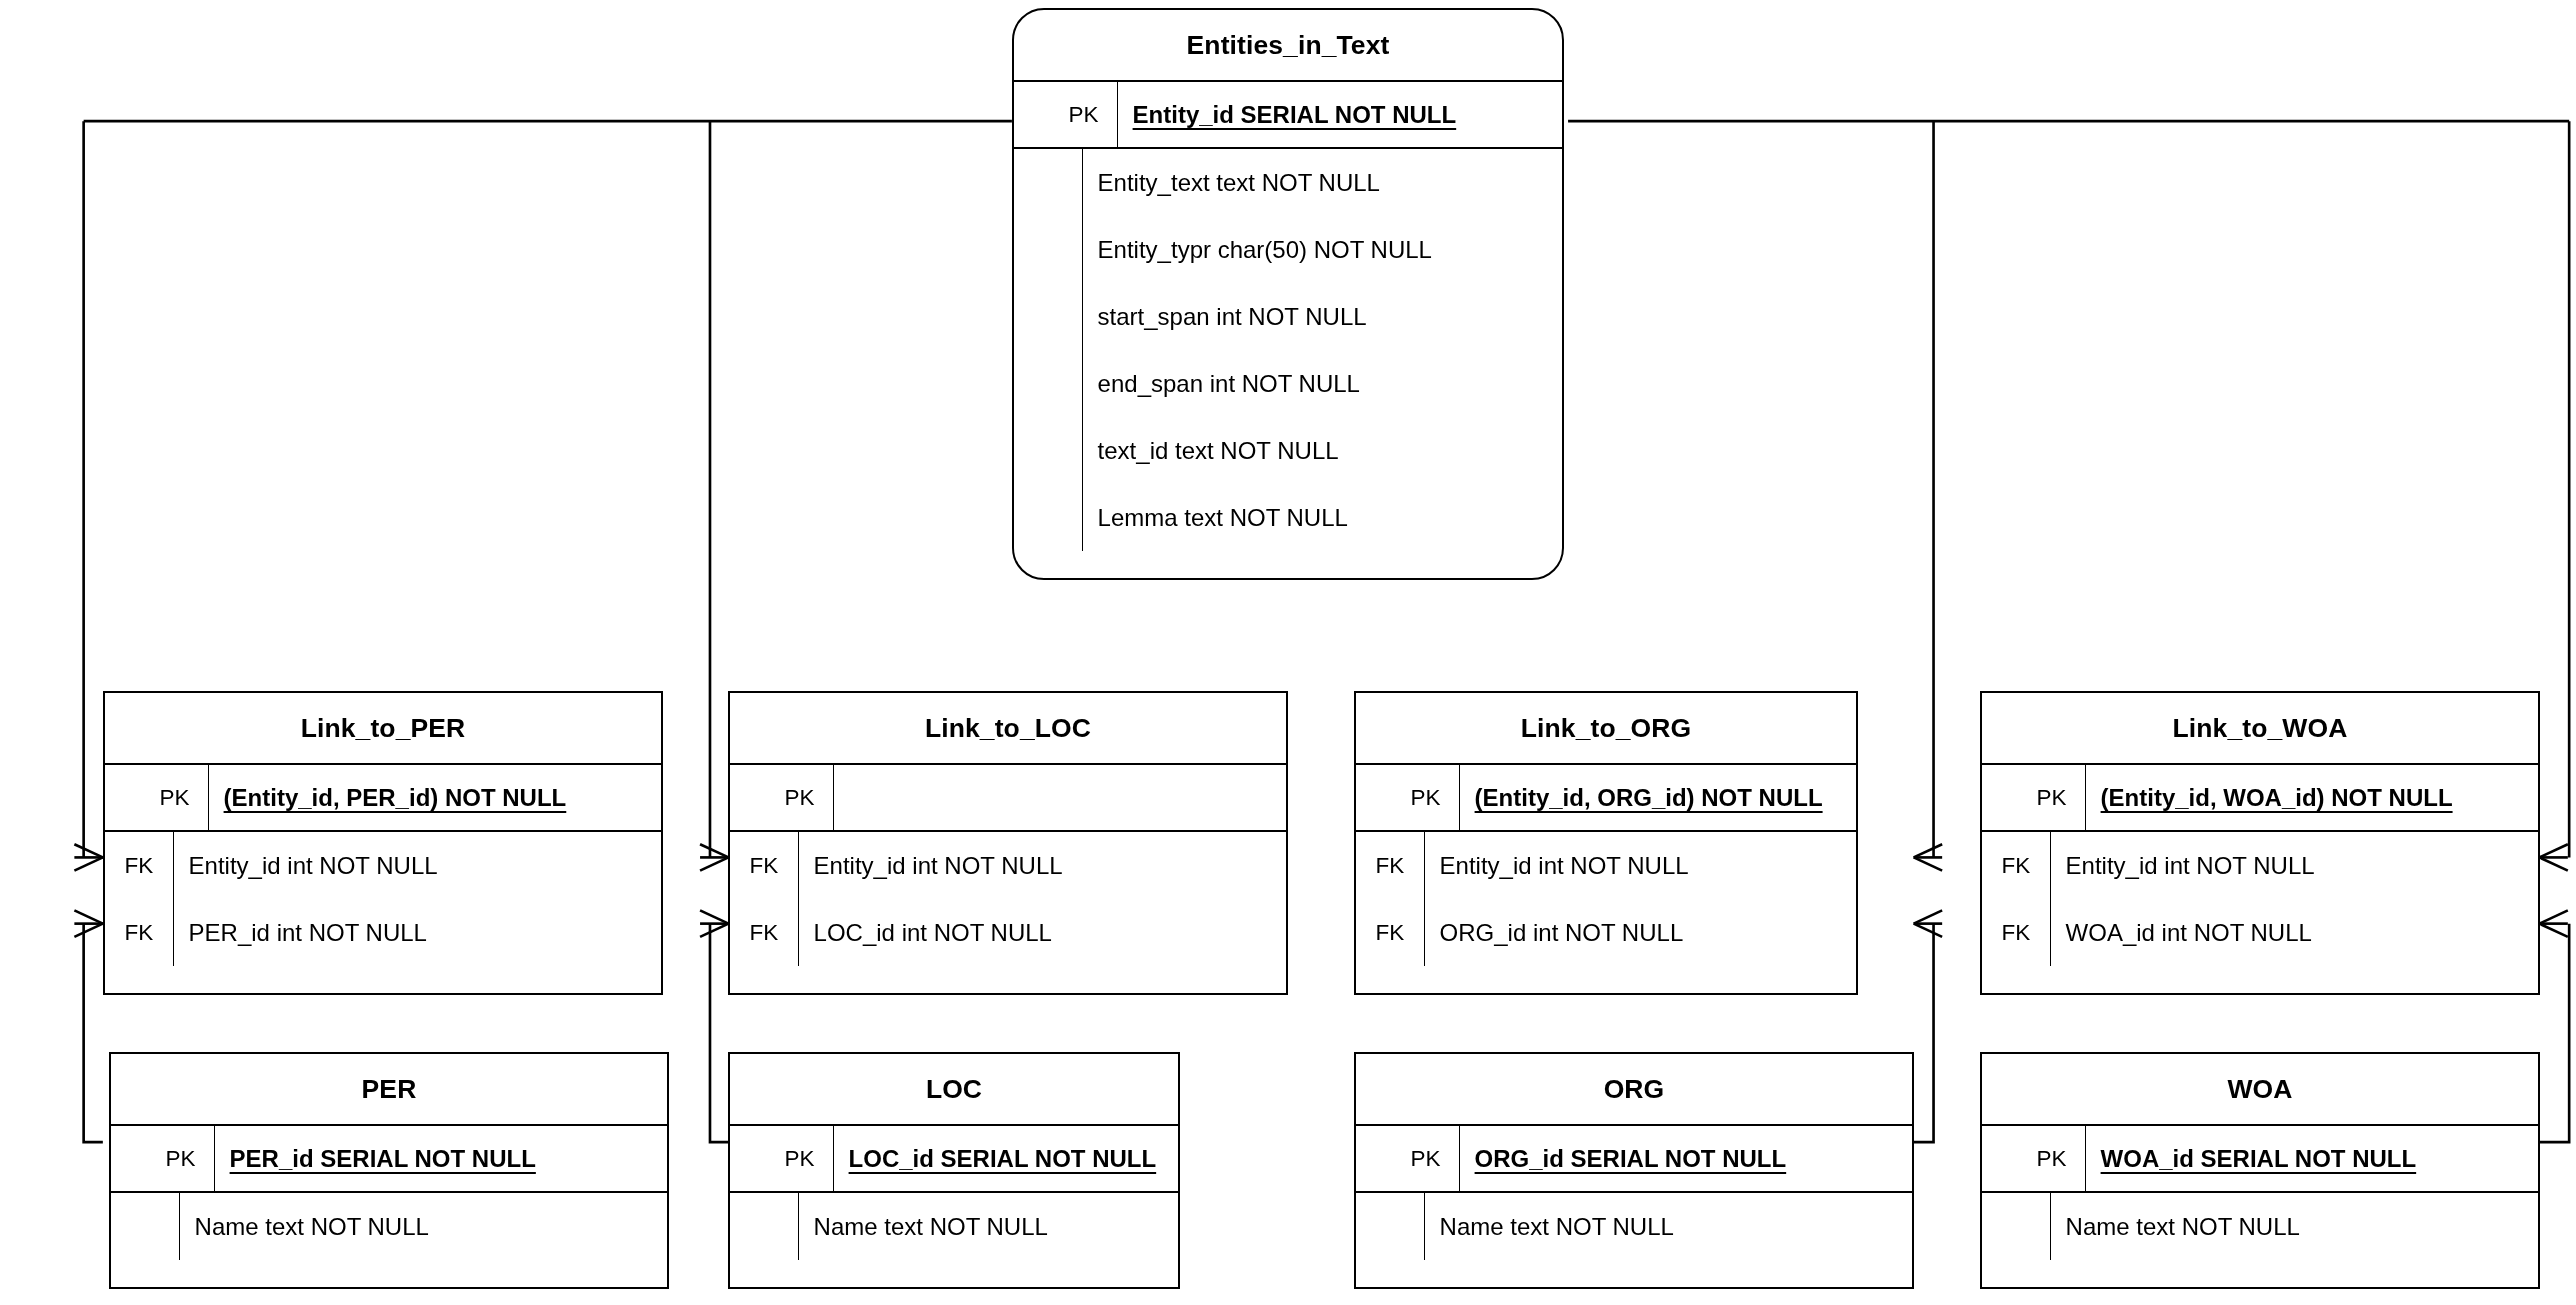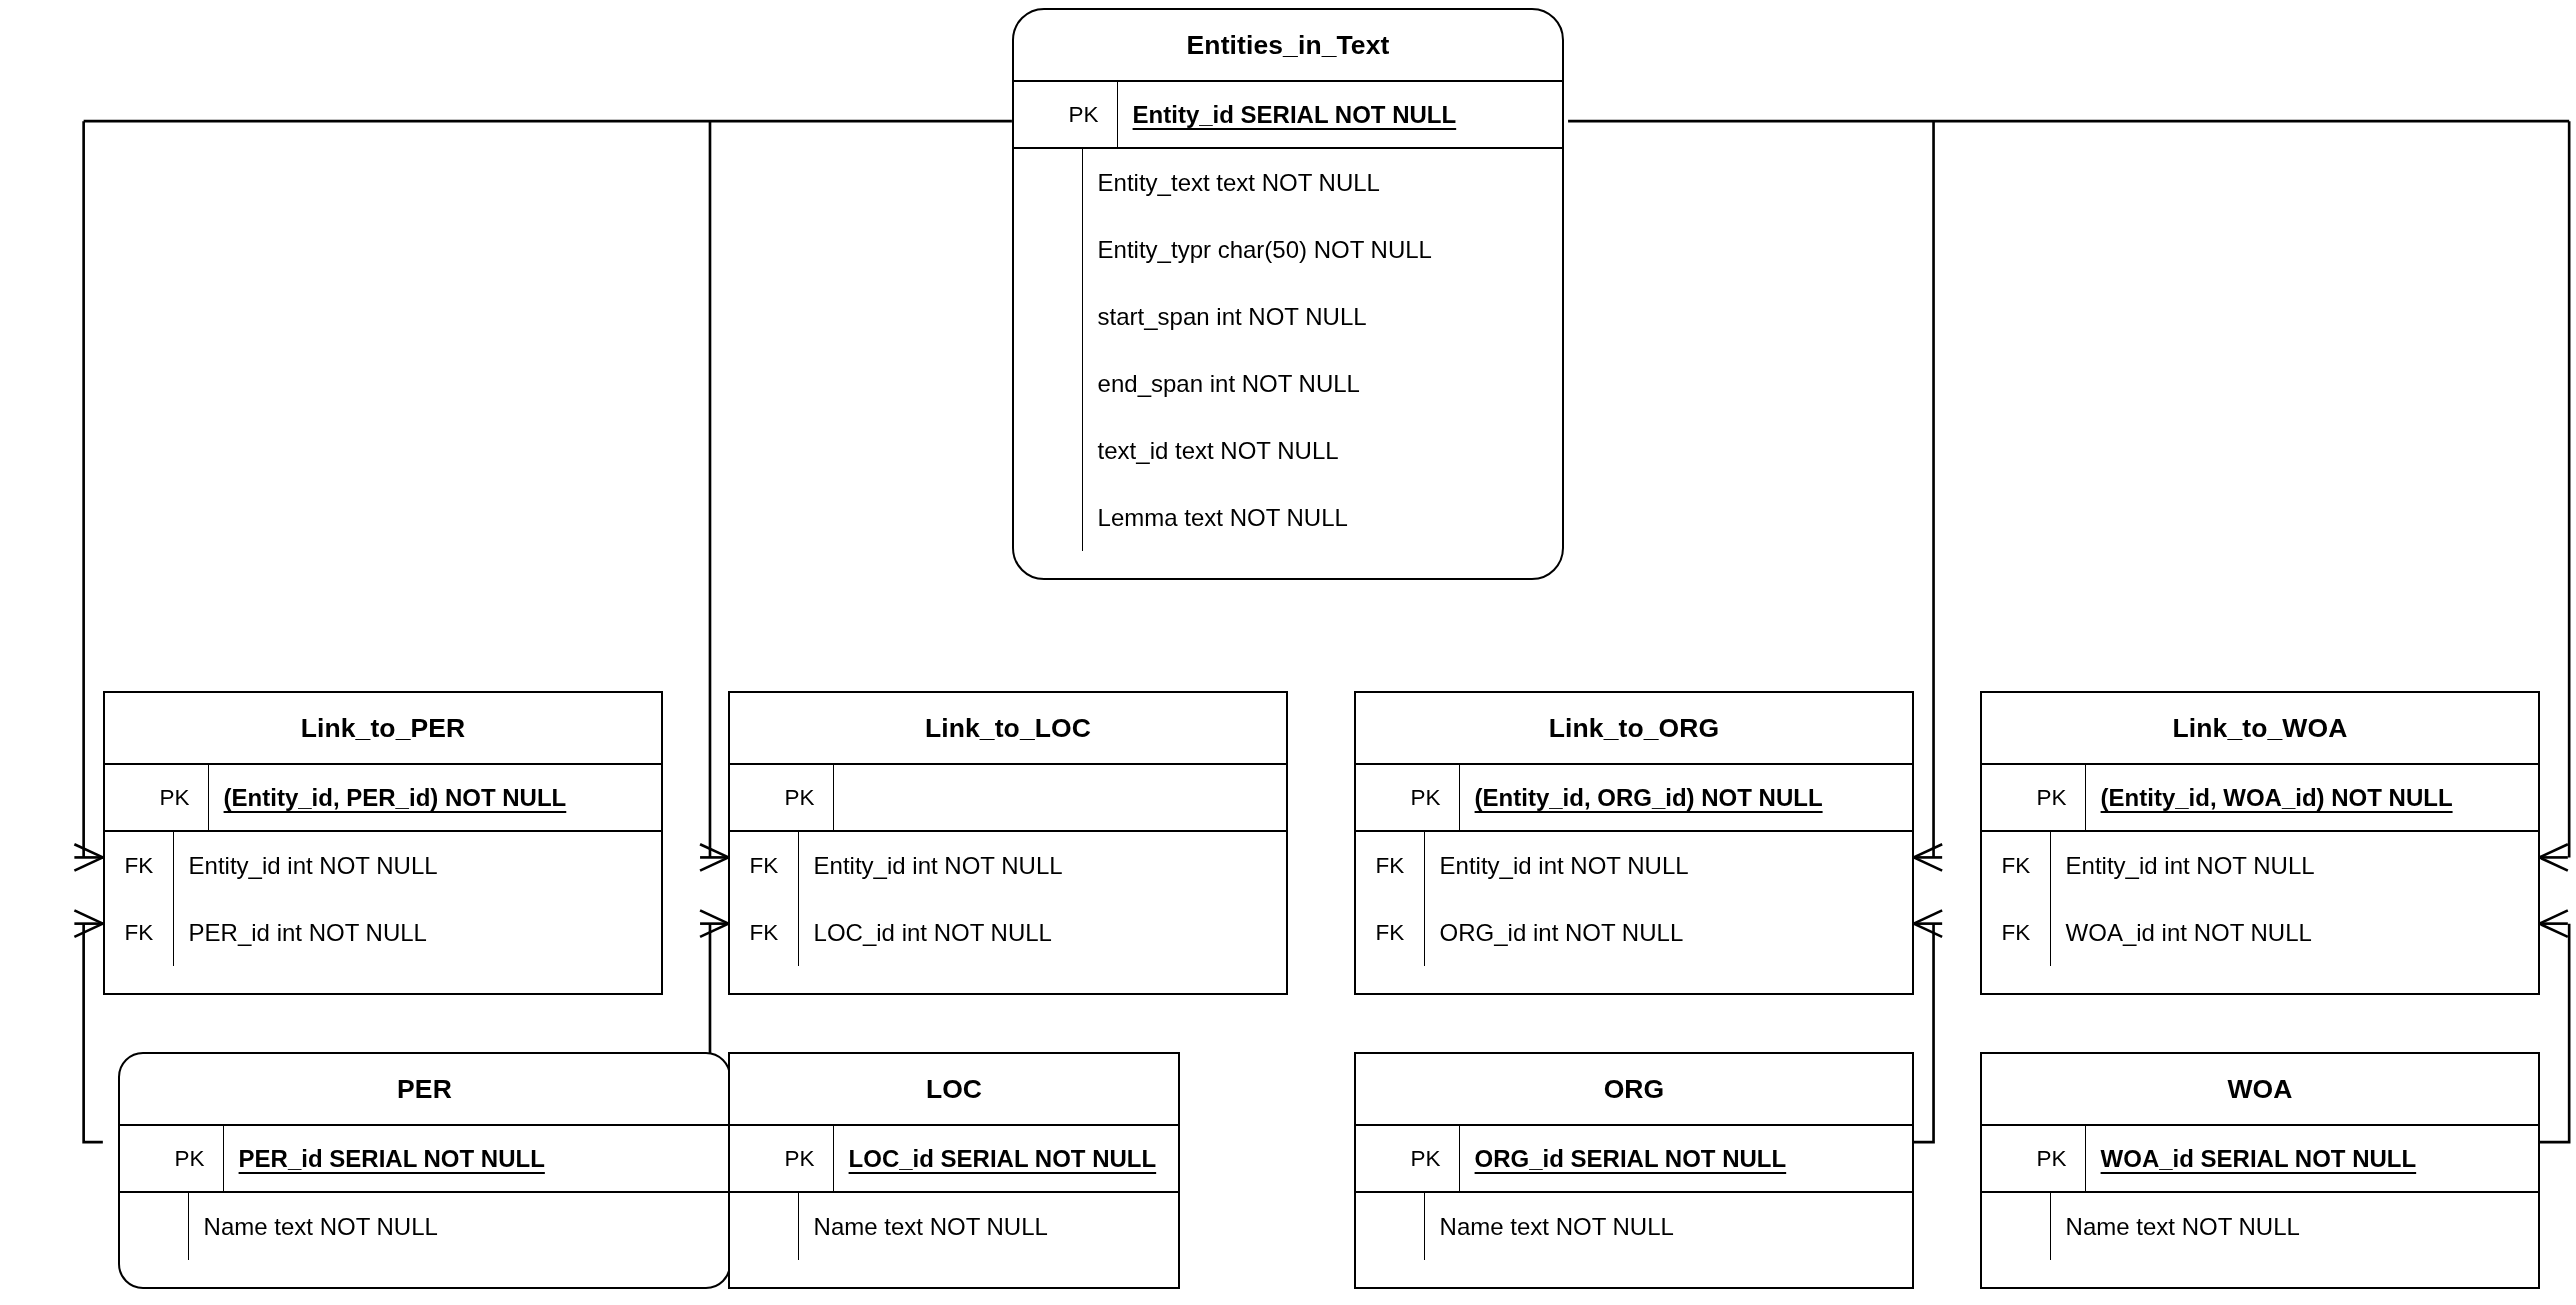--- a/index.html
+++ b/index.html
@@ -262,21 +262,21 @@
         <span class="key">FK</span>
         <span class="attr plain attrline">LOC_id int NOT NULL</span>
       </div>
       <div class="spacer-row tail">
         <span class="key"></span>
         <span class="attr"></span>
       </div>
     </div>
   </div>
 
-  <div class="entity" id="ent-link_to_org" style="left:1354px; top:691px; width:560px;">
+  <div class="entity" id="ent-link_to_org" style="left:1354px; top:691px; width:504px;">
     <div class="ent-title">Link_to_ORG</div>
     <div class="ent-rows">
       <div class="row pkrow">
         <span class="key hasline">PK</span>
         <span class="attr">(Entity_id, ORG_id)  NOT NULL</span>
       </div>
       <div class="row noline">
         <span class="key">FK</span>
         <span class="attr plain attrline">Entity_id int NOT NULL</span>
       </div>
@@ -306,21 +306,21 @@
         <span class="key">FK</span>
         <span class="attr plain attrline">WOA_id int NOT NULL</span>
       </div>
       <div class="spacer-row tail">
         <span class="key"></span>
         <span class="attr"></span>
       </div>
     </div>
   </div>
 
-  <div class="entity" id="ent-per" style="left:118px; top:1052px; width:613px;border-radius:25px;">
+  <div class="entity" id="ent-per" style="left:109px; top:1052px; width:560px;">
     <div class="ent-title">PER</div>
     <div class="ent-rows">
       <div class="row pkrow">
         <span class="key hasline">PK</span>
         <span class="attr">PER_id SERIAL NOT NULL</span>
       </div>
       <div class="row noline">
         <span class="key"></span>
         <span class="attr plain attrline">Name text NOT NULL</span>
       </div>

